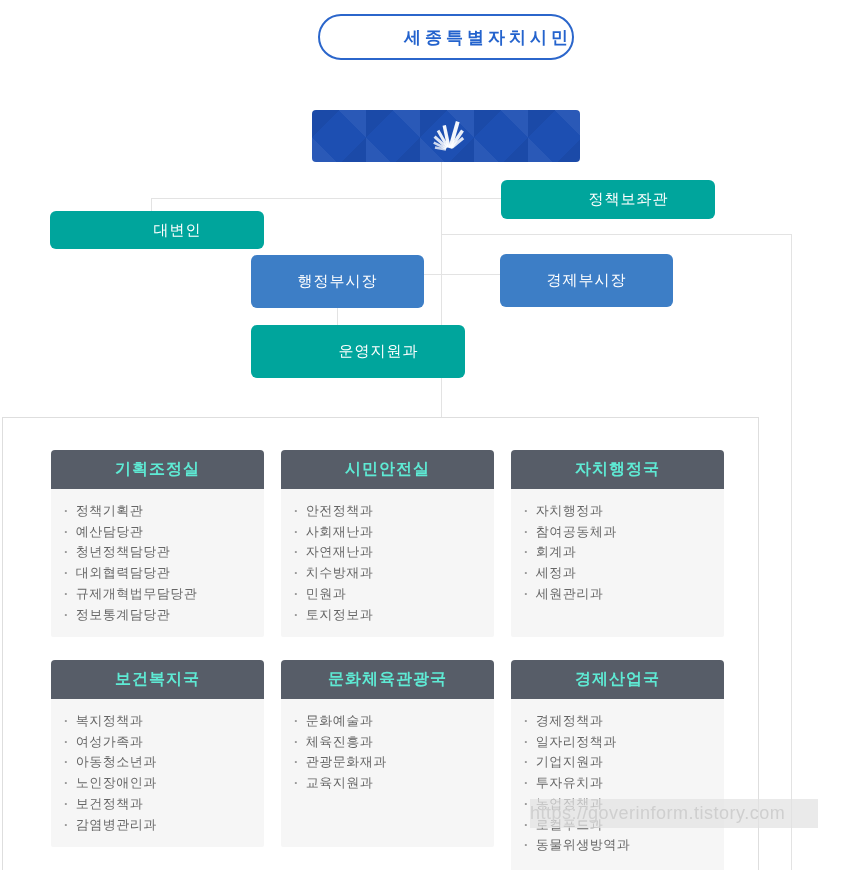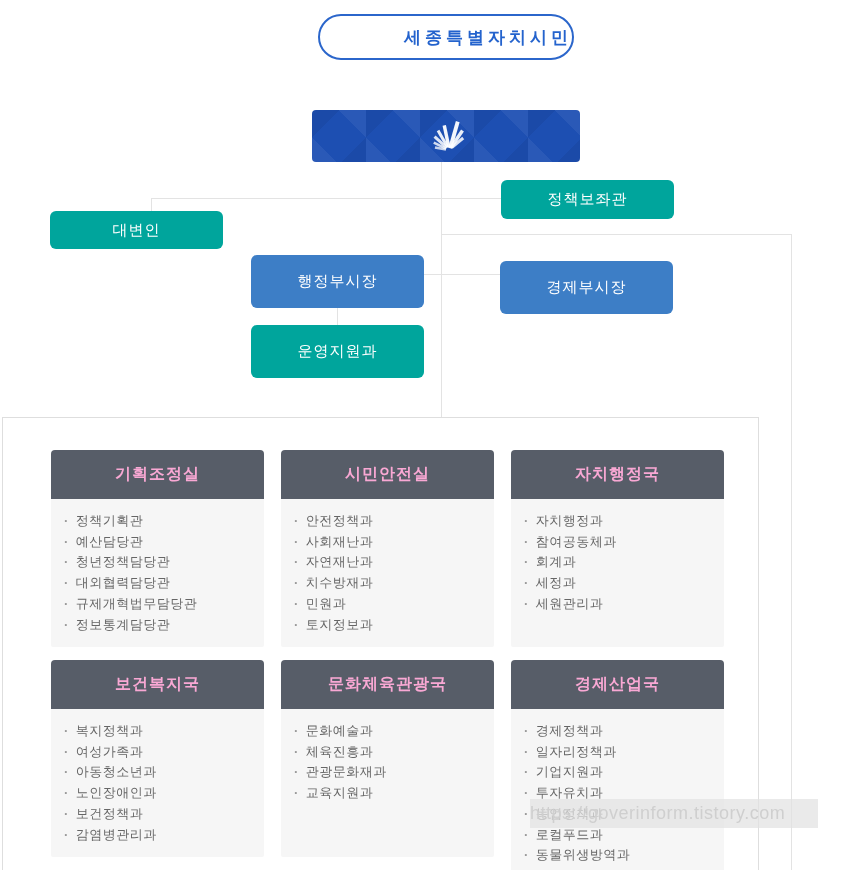--- a/index.html
+++ b/index.html
@@ -34,33 +34,33 @@
     display:flex;align-items:center;justify-content:center;gap:10px;
     color:#ffffff;font-size:17px;font-weight:bold;letter-spacing:1px;
   }
   .mayor-box .emblem{width:52px;height:38px;flex:0 0 auto;}
   
   .node{
     position:absolute;width:173px;height:53px;border-radius:6px;z-index:5;
     display:flex;align-items:center;justify-content:center;
     color:#ffffff;font-size:15px;letter-spacing:1px;
   }
-  .teal{background:#00a59c;}
+  .teal{background:#00a59c;padding-left:41px;}
   .blue{background:#3d7ec6;}
   .n-policy{left:501px;top:180px;height:39px;}
   .n-spokes{left:50px;top:211px;height:38px;}
   .n-admin{left:251px;top:255px;}
-  .n-econ{left:500px;top:261px;}
+  .n-econ{left:500px;top:254px;}
   .n-ops{left:251px;top:325px;}
   
   .card{position:absolute;width:213px;z-index:6;}
   .card .hd{
-    height:49px;background:#575d68;border-radius:4px 4px 0 0;
+    height:39px;background:#575d68;border-radius:4px 4px 0 0;
     display:flex;align-items:center;justify-content:center;
-    color:#f9a8d4;font-size:16px;font-weight:bold;letter-spacing:1px;
+    color:#5eead4;font-size:16px;font-weight:bold;letter-spacing:1px;
   }
   .card .bd{
     background:#f6f6f6;border-radius:0 0 2px 2px;
     padding:12px 0 0 0;box-sizing:border-box;
   }
   .card ul{list-style:none;margin:0;padding:0 0 0 13px;}
   .card li{
     display:flex;align-items:baseline;gap:7px;
     font-size:13px;color:#666;line-height:20.7px;letter-spacing:0.5px;
   }

